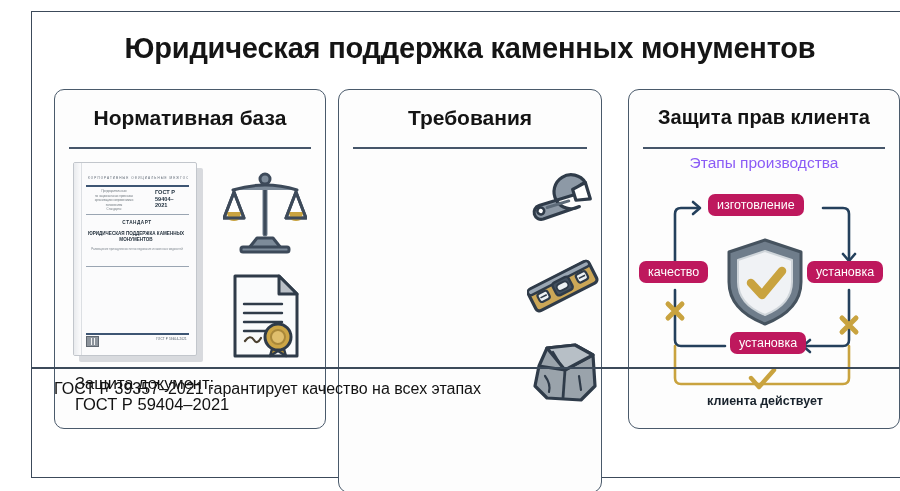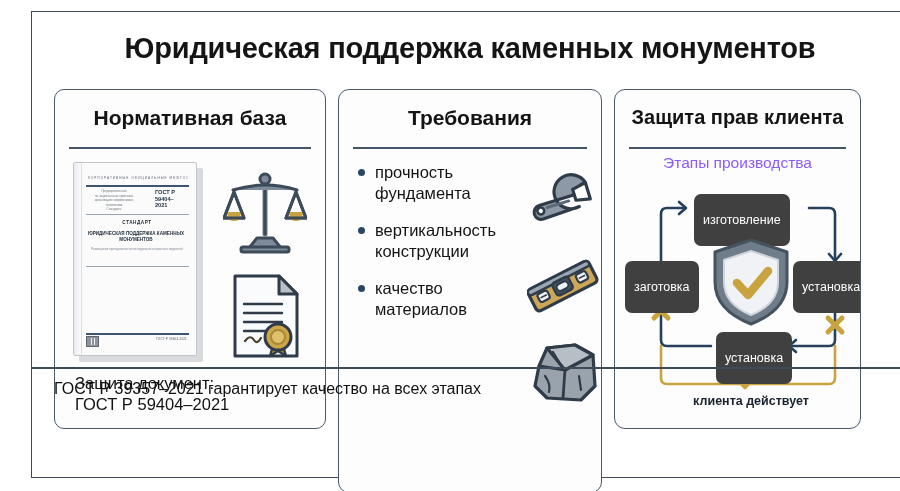--- a/index.html
+++ b/index.html
@@ -15,21 +15,21 @@
   
   .title{position:absolute;left:0;top:20px;width:876px;text-align:center;
          font-size:29px;font-weight:700;letter-spacing:-0.2px;color:#151515;}
 
   
   .panel{position:absolute;top:77px;height:256px;
          border:1.6px solid #4a5a6b;border-radius:11px;background:#fdfdfd;
          box-sizing:border-box;overflow:hidden;}
   .p1{left:22px;width:272px;height:340px;border-radius:10px;}
   .p2{left:306px;width:264px;height:404px;}
-  .p3{left:582px;width:247px;height:340px;}
+  .p3{left:596px;width:272px;height:340px;}
 
   .panel-title{position:absolute;left:0;top:16px;width:100%;text-align:center;
                font-size:21px;font-weight:700;color:#141414;}
   .p3 .panel-title{font-size:20px;}
   .panel-rule{position:absolute;left:14px;right:14px;top:57px;height:2px;
               background:#46566a;}
 
   
   .doc-wrap{position:absolute;left:18px;top:72px;width:130px;height:200px;}
   .doc-shadow{position:absolute;left:6px;top:6px;width:124px;height:194px;
@@ -80,22 +80,22 @@
   .bullet:before{content:"";position:absolute;left:1px;top:7px;width:7px;height:7px;
                  border-radius:50%;background:#2a4663;}
   .icon-wrench{position:absolute;left:190px;top:78px;}
   .icon-level{position:absolute;left:188px;top:160px;}
   .icon-stone{position:absolute;left:192px;top:252px;}
 
   
   .flow-sub{position:absolute;left:0;top:64px;width:100%;text-align:center;
             font-size:15.5px;color:#8b5cf6;}
   .flow{position:absolute;left:0;top:88px;width:272px;height:250px;}
-  .node{position:absolute;background:#404040;color:#ffffff;border-radius:7px;
-        font-size:12.5px;padding:19px 9px;white-space:nowrap;
+  .node{position:absolute;background:#be185d;color:#ffffff;border-radius:7px;
+        font-size:12.5px;padding:4px 9px;white-space:nowrap;
         box-sizing:border-box;text-align:center;}
   .n-make{left:79px;top:16px;}
   .n-blank{left:10px;top:83px;}
   .n-install{left:178px;top:83px;}
   .n-install2{left:101px;top:154px;}
   .shield-box{position:absolute;left:94px;top:58px;}
   .flow-note{position:absolute;left:0;top:216px;width:272px;text-align:center;
              font-size:12.5px;font-weight:700;color:#18222c;}
   .flow svg{position:absolute;left:0;top:0;}
 
@@ -186,25 +186,20 @@
     <div class="caption">
       <div>Защита документ:</div>
       <div>ГОСТ Р 59404–2021</div>
     </div>
   </div>
 
   <div class="panel p2">
     <div class="panel-title">Требования</div>
     <div class="panel-rule"></div>
 
-    <div class="bullets">
-      <div class="bullet">прочность фундамента</div>
-      <div class="bullet">вертикальность конструкции</div>
-      <div class="bullet">качество материалов</div>
-    </div>
 
     <div class="icon-wrench">
       <svg width="66" height="70" viewBox="0 0 66 70">
         <g transform="rotate(28 33 35)">
           <path d="M44 6 a17 17 0 1 0 6 24 L24 58 a7 7 0 0 1 -10 -10 L40 22 a17 17 0 0 1 4 -16 z" fill="#8d99a6" stroke="#2f3b49" stroke-width="3.2" stroke-linejoin="round"></path>
           <path d="M44 6 l-8 12 l8 8 l12 -8 z" fill="#ffffff" stroke="#2f3b49" stroke-width="3.2" stroke-linejoin="round"></path>
           <path d="M22 46 L38 30" stroke="#5c6a78" stroke-width="3" stroke-linecap="round"></path>
           <circle cx="18" cy="52" r="3.4" fill="#ffffff" stroke="#2f3b49" stroke-width="2.6"></circle>
         </g>
       </svg>
@@ -268,21 +263,21 @@
 
         <g stroke="#c9a33f" stroke-width="5" stroke-linecap="round">
           <path d="M39 126 l14 14 M53 126 l-14 14"></path>
           <path d="M213 140 l14 14 M227 140 l-14 14"></path>
         </g>
 
         <path d="M122 200 l8 9 l15 -17" fill="none" stroke="#c9a33f" stroke-width="4.4" stroke-linecap="round" stroke-linejoin="round"></path>
       </svg>
 
       <div class="node n-make">изготовление</div>
-      <div class="node n-blank">заготовка</div>
+      <div class="node n-blank">качество</div>
       <div class="node n-install">установка</div>
       <div class="node n-install2">установка</div>
 
       <div class="shield-box">
         <svg width="84" height="92" viewBox="0 0 84 92">
           <path d="M42 4 L78 16 V46 q0 28 -36 42 Q6 74 6 46 V16 z" fill="#6f7d8b" stroke="#46535f" stroke-width="3" stroke-linejoin="round"></path>
           <path d="M42 15 L69 24 V46 q0 22 -27 33 Q15 68 15 46 V24 z" fill="#f0f2f5" stroke="#cfd5da" stroke-width="2" stroke-linejoin="round"></path>
           <path d="M28 47 l11 12 l20 -24" fill="none" stroke="#c9a33f" stroke-width="8.5" stroke-linecap="round" stroke-linejoin="round"></path>
         </svg>
       </div>

